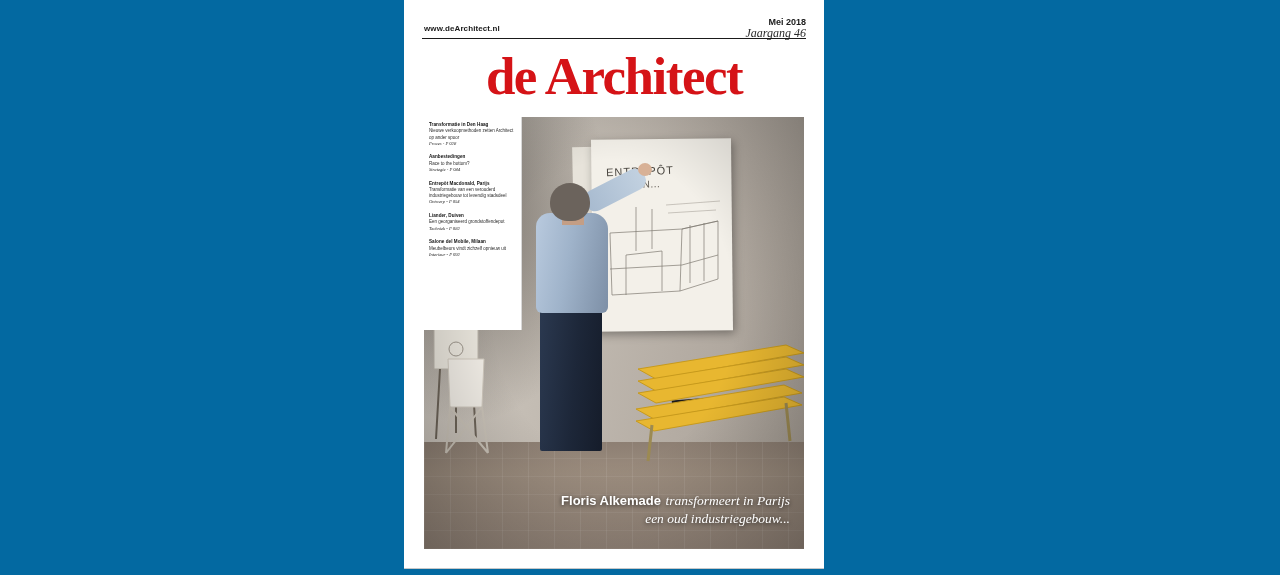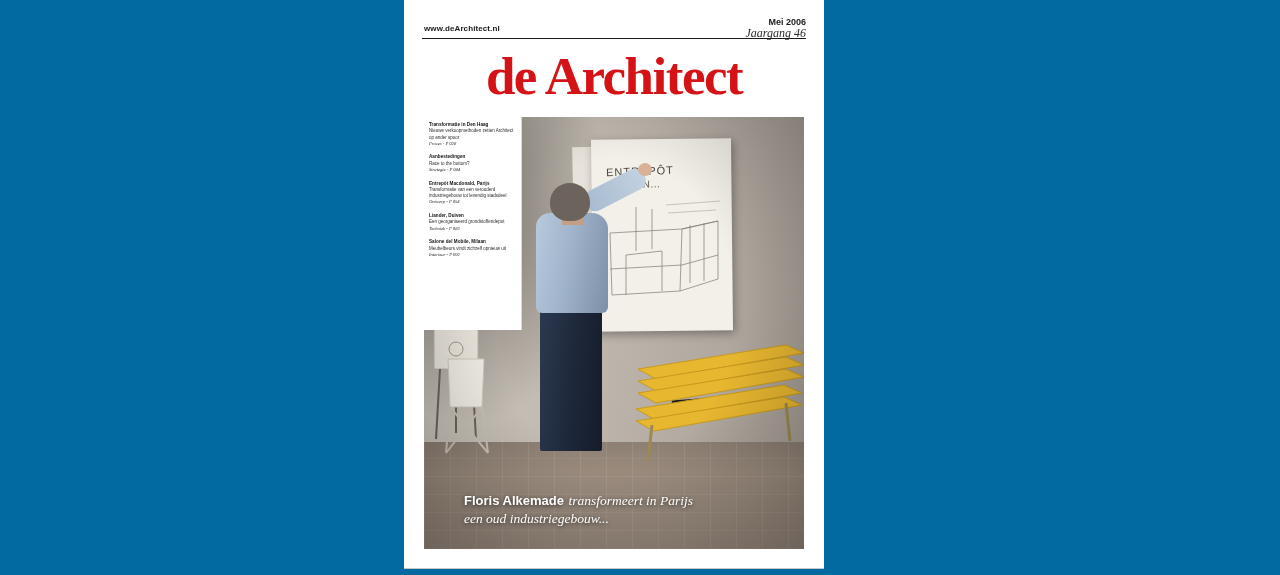--- a/index.html
+++ b/index.html
@@ -177,21 +177,21 @@
     background: #c49e85;
   }
   .ph-vign {
     position: absolute; left: 0; top: 0; width: 380px; height: 432px;
     background: radial-gradient(ellipse at 50% 45%, rgba(0,0,0,0) 45%, rgba(0,0,0,.28) 100%);
     pointer-events: none;
   }
   .cover-caption {
     position: absolute;
     left: 40px; right: 14px; bottom: 22px;
-    text-align: left;
+    text-align: right;
     color: #ffffff;
     text-shadow: 0 1px 4px rgba(0,0,0,.7);
     line-height: 17px;
   }
   .cap-name {
     font-family: "Liberation Sans", sans-serif;
     font-weight: bold; font-size: 13px;
   }
   .cap-it {
     font-family: "Liberation Serif", serif;
@@ -227,21 +227,21 @@
 </head>
 <body>
 
 <div class="page">
 
   <div class="sheet">
 
     <div class="masthead">
       <div class="url">www.deArchitect.nl</div>
       <div class="issue">
-        <div class="issue-date">Mei 2006</div>
+        <div class="issue-date">Mei 2018</div>
         <div class="issue-volume">Jaargang 46</div>
       </div>
       <div class="rule"></div>
       <div class="logo">de Architect</div>
     </div>
 
     <div class="cover">
       <div class="ph-wall"></div>
       <div class="ph-wall-shadow"></div>
       <div class="ph-floor"></div>

